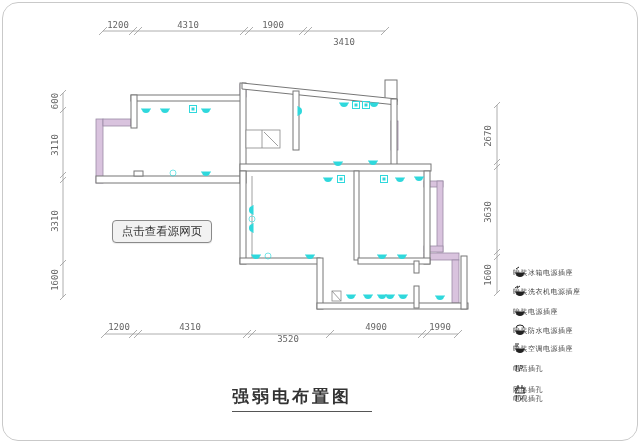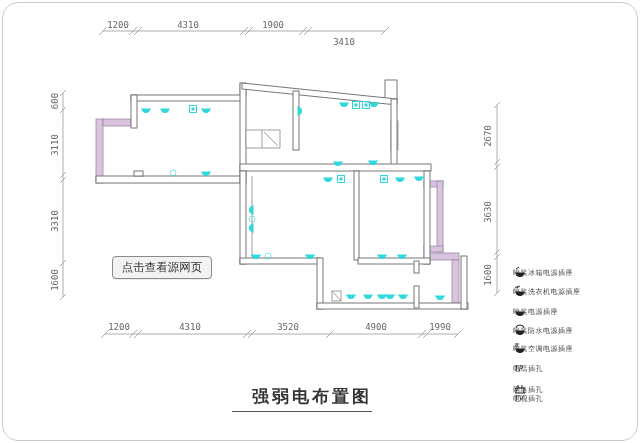--- a/index.html
+++ b/index.html
@@ -6,22 +6,22 @@
   #stage{position:relative;width:640px;height:443px;background:#fff;overflow:hidden;
          font-family:"Liberation Sans",sans-serif;border-radius:23px;}
   #frame{position:absolute;inset:2px;border:1px solid #c9c9c9;border-radius:16px;pointer-events:none;}
   svg{position:absolute;left:0;top:0;}
   .dimlabel{position:absolute;width:44px;height:12px;text-align:center;
             font-family:"DejaVu Sans Mono",monospace;font-size:9px;color:#666;line-height:12px;}
   .vert{transform:rotate(-90deg);}
   #wm-btn{position:absolute;left:112px;top:220px;width:98px;height:21px;
           border:1px solid #8a8a8a;border-radius:4px;background:#f2f2f2;
           font-size:11.5px;color:#333;text-align:center;line-height:21px;cursor:pointer;
-          box-shadow:0 1px 1px rgba(0,0,0,.08);margin-top:36px;}
-  #title{position:absolute;left:232px;top:385px;width:140px;text-align:right;
+          box-shadow:0 1px 1px rgba(0,0,0,.08);}
+  #title{position:absolute;left:232px;top:385px;width:140px;text-align:left;
          font-family:"Liberation Serif",serif;font-weight:bold;font-size:17px;color:#333;
          letter-spacing:3px;padding-bottom:3px;border-bottom:1.5px solid #555;}
   .leg-row{position:absolute;left:513px;height:14px;display:flex;align-items:center;gap:7px;}
   .leg-ico{width:14px;height:12px;flex:0 0 14px;}
   .leg-label{font-size:7px;color:#444;letter-spacing:.5px;white-space:nowrap;
              font-family:"Liberation Sans",sans-serif;}
 </style>
 </head>
 <body>
 
@@ -133,21 +133,21 @@
     </g>
   </svg>
 
   <div class="dimlabel" style="left:96px;top:19px">1200</div>
   <div class="dimlabel" style="left:166px;top:19px">4310</div>
   <div class="dimlabel" style="left:251px;top:19px">1900</div>
   <div class="dimlabel" style="left:322px;top:36px">3410</div>
 
   <div class="dimlabel" style="left:97px;top:321px">1200</div>
   <div class="dimlabel" style="left:168px;top:321px">4310</div>
-  <div class="dimlabel" style="left:266px;top:321px">3520</div>
+  <div class="dimlabel" style="left:266px;top:333px">3520</div>
   <div class="dimlabel" style="left:354px;top:321px">4900</div>
   <div class="dimlabel" style="left:418px;top:321px">1990</div>
 
   <div class="dimlabel vert" style="left:33px;top:95px">600</div>
   <div class="dimlabel vert" style="left:33px;top:139px">3110</div>
   <div class="dimlabel vert" style="left:33px;top:215px">3310</div>
   <div class="dimlabel vert" style="left:33px;top:274px">1600</div>
 
   <div class="dimlabel vert" style="left:466px;top:130px">2670</div>
   <div class="dimlabel vert" style="left:466px;top:206px">3630</div>

